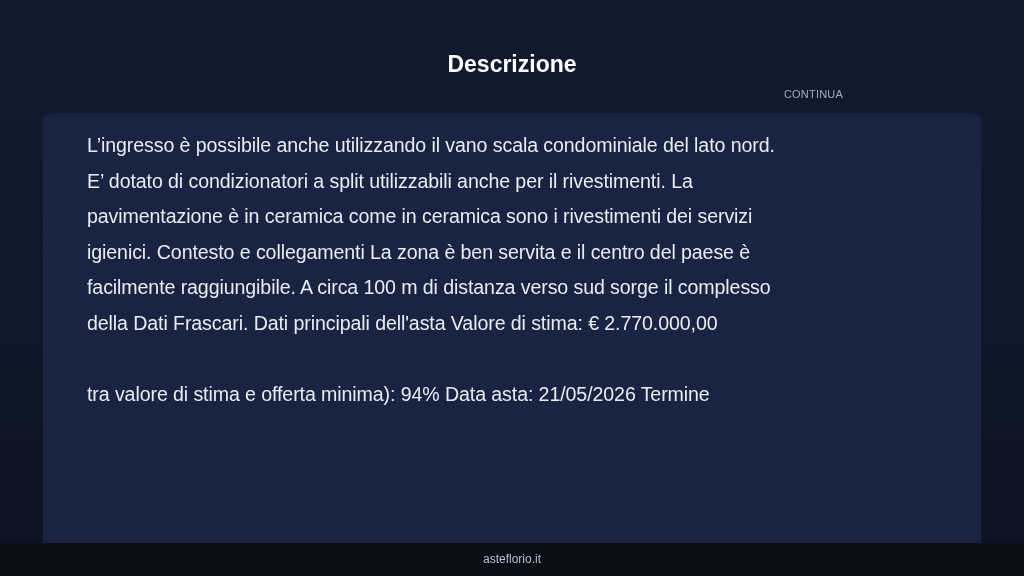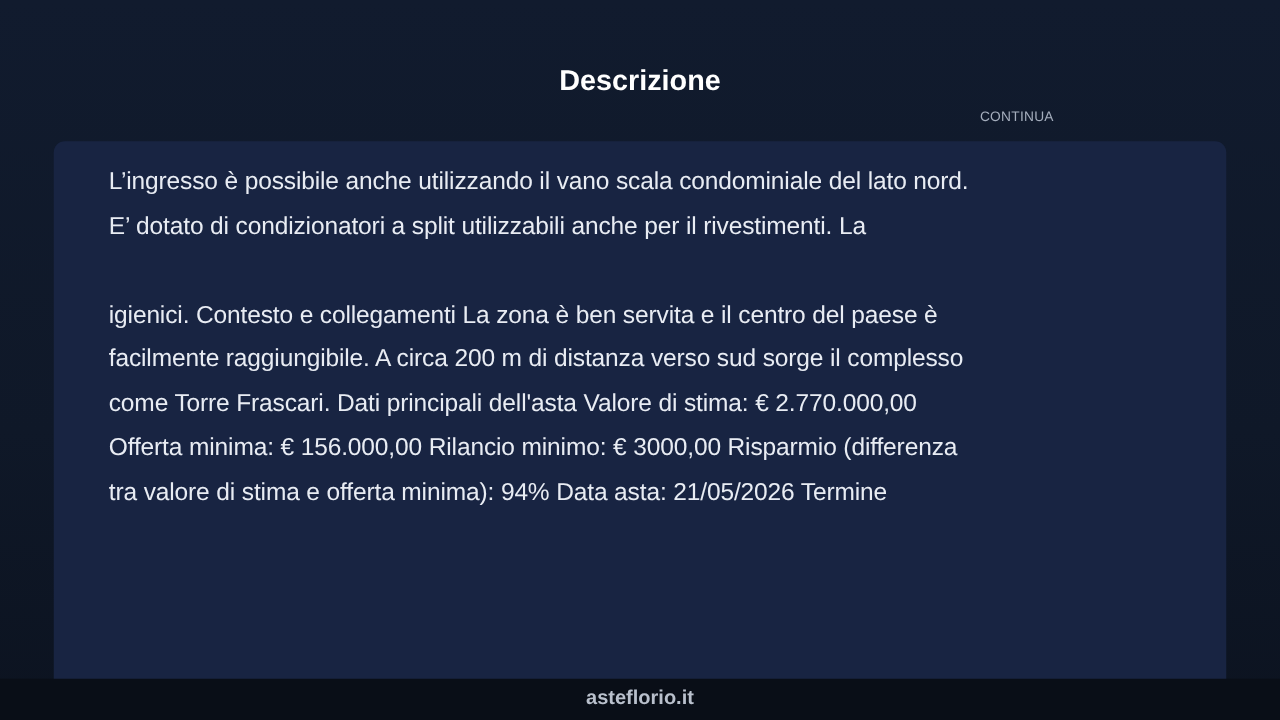--- a/index.html
+++ b/index.html
@@ -59,39 +59,39 @@
       top: 543px;
       width: 1024px;
       height: 33px;
       background: #090e17;
       text-align: center;
     }
     .footer-text {
       display: inline-block;
       margin-top: 9px;
       color: #b9c0cc;
-      font-weight: bold;
-      font-size: 16px;
+      font-weight: normal;
+      font-size: 12px;
       line-height: 14px;
     }
   </style>
 </head>
 <body>
 
 <div class="page-title">Descrizione</div>
 <div class="subtitle">CONTINUA</div>
 
 <div class="card">
   <p class="card-text">
     <span>L’ingresso è possibile anche utilizzando il vano scala condominiale del lato nord.</span><br>
     <span>E’ dotato di condizionatori a split utilizzabili anche per il rivestimenti. La</span><br>
+    <span>pavimentazione è in ceramica come in ceramica sono i rivestimenti dei servizi</span><br>
+    <span>igienici. Contesto e collegamenti La zona è ben servita e il centro del paese è</span><br>
+    <span>facilmente raggiungibile. A circa 100 m di distanza verso sud sorge il complesso</span><br>
+    <span>della Dati Frascari. Dati principali dell'asta Valore di stima: € 2.770.000,00</span><br>
     <br>
-    <span>igienici. Contesto e collegamenti La zona è ben servita e il centro del paese è</span><br>
-    <span>facilmente raggiungibile. A circa 200 m di distanza verso sud sorge il complesso</span><br>
-    <span>come Torre Frascari. Dati principali dell'asta Valore di stima: € 2.770.000,00</span><br>
-    <span>Offerta minima: € 156.000,00 Rilancio minimo: € 3000,00 Risparmio (differenza</span><br>
     <span>tra valore di stima e offerta minima): 94% Data asta: 21/05/2026 Termine</span><br>
   </p>
 </div>
 
 <div class="footer">
   <span class="footer-text">asteflorio.it</span>
 </div>
 
 </body></html>

